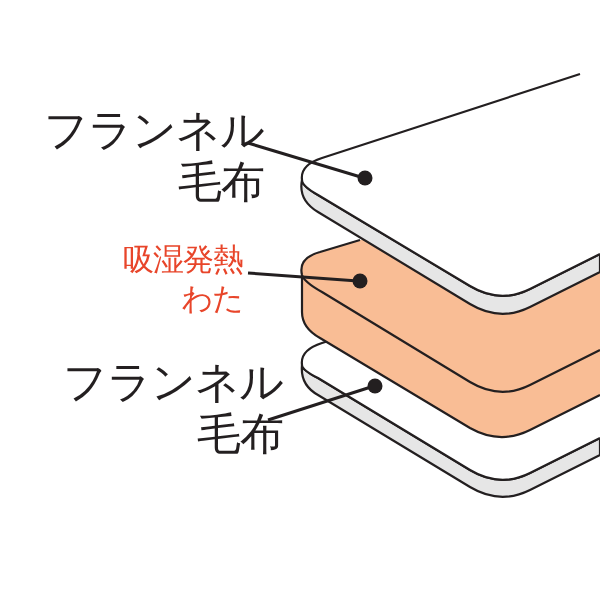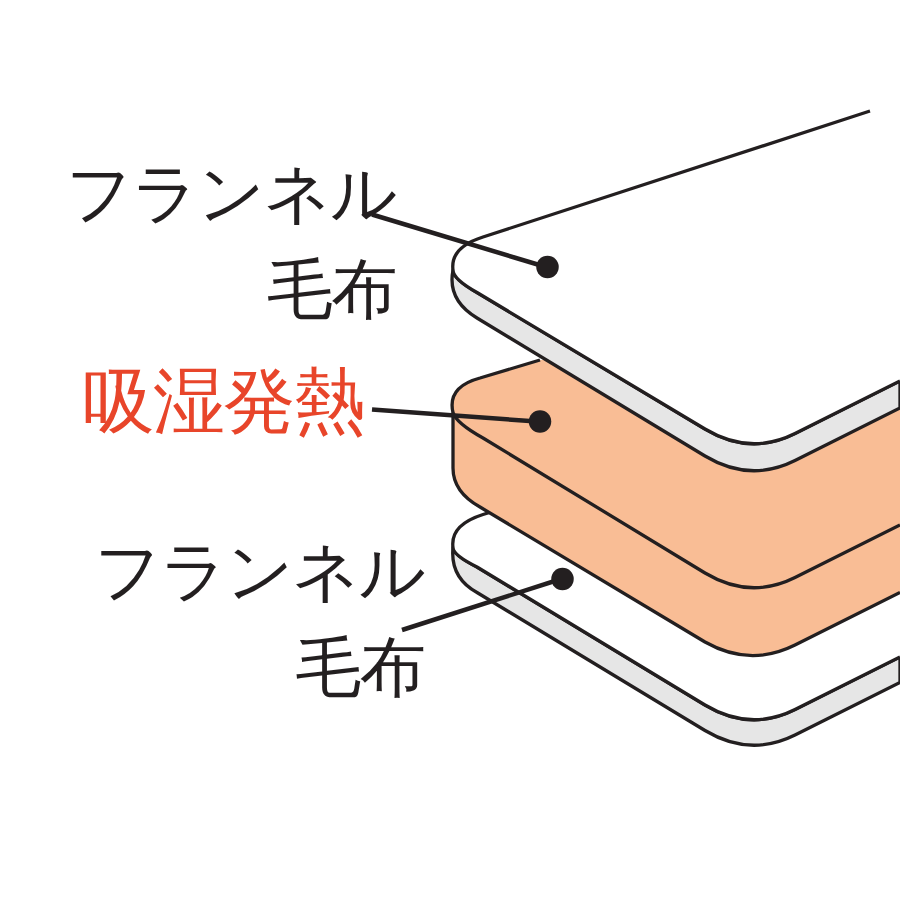--- a/index.html
+++ b/index.html
@@ -1,23 +1,23 @@
 <!DOCTYPE html>
 <html><head>
   <meta charset="utf-8">
   <style>
     html, body { margin: 0; padding: 0; background: #ffffff; }
     body { width: 600px; height: 600px; position: relative; overflow: hidden; font-family: "DejaVu Sans", sans-serif; }
     .diagram { position: absolute; left: 0; top: 0; width: 600px; height: 600px; }
     .label { position: absolute; font-weight: normal; line-height: 1; white-space: nowrap; letter-spacing: -1px; }
     .label .line { display: block; text-align: right; }
     .label-top { right: 336px; top: 108px; font-size: 44px; color: #231f20; }
-    .label-mid { right: 357px; top: 244px; font-size: 48px; color: #e8452a; }
+    .label-mid { right: 357px; top: 244px; font-size: 31px; color: #e8452a; }
     .label-bot { right: 317px; top: 360px; font-size: 44px; color: #231f20; }
-    .label .line + .line { margin-top: 20px; }
+    .label .line + .line { margin-top: 8px; }
   </style>
 </head>
 <body>
 
 <svg class="diagram" viewBox="0 0 600 600" xmlns="http://www.w3.org/2000/svg">
 
   <g>
     <path d="M 302 365 Q 300 385 318 395 L 470 487 Q 500 505 530 490 L 600 455 L 600 438 L 530 473 Q 500 488 470 470 L 318 378 Q 302 370 302 365 Z" fill="#e6e6e6" stroke="#231f20" stroke-width="2.2" stroke-linejoin="round"></path>
     <path d="M 302 365 Q 300 350 322 343 L 348 335 L 600 335 L 600 438 L 530 473 Q 500 488 470 470 L 318 378 Q 302 370 302 365 Z" fill="#ffffff" stroke="none"></path>
     <path d="M 348 335 L 322 343 Q 300 350 302 365 Q 302 370 318 378 L 470 470 Q 500 488 530 473 L 600 438" fill="none" stroke="#231f20" stroke-width="2.2" stroke-linejoin="round"></path>
@@ -49,18 +49,19 @@
   </g>
 </svg>
 
 <div class="label label-top">
   <span class="line">フランネル</span>
   <span class="line">毛布</span>
 </div>
 
 <div class="label label-mid">
   <span class="line">吸湿発熱</span>
+  <span class="line">わた</span>
 </div>
 
 <div class="label label-bot">
   <span class="line">フランネル</span>
   <span class="line">毛布</span>
 </div>
 
 </body></html>

